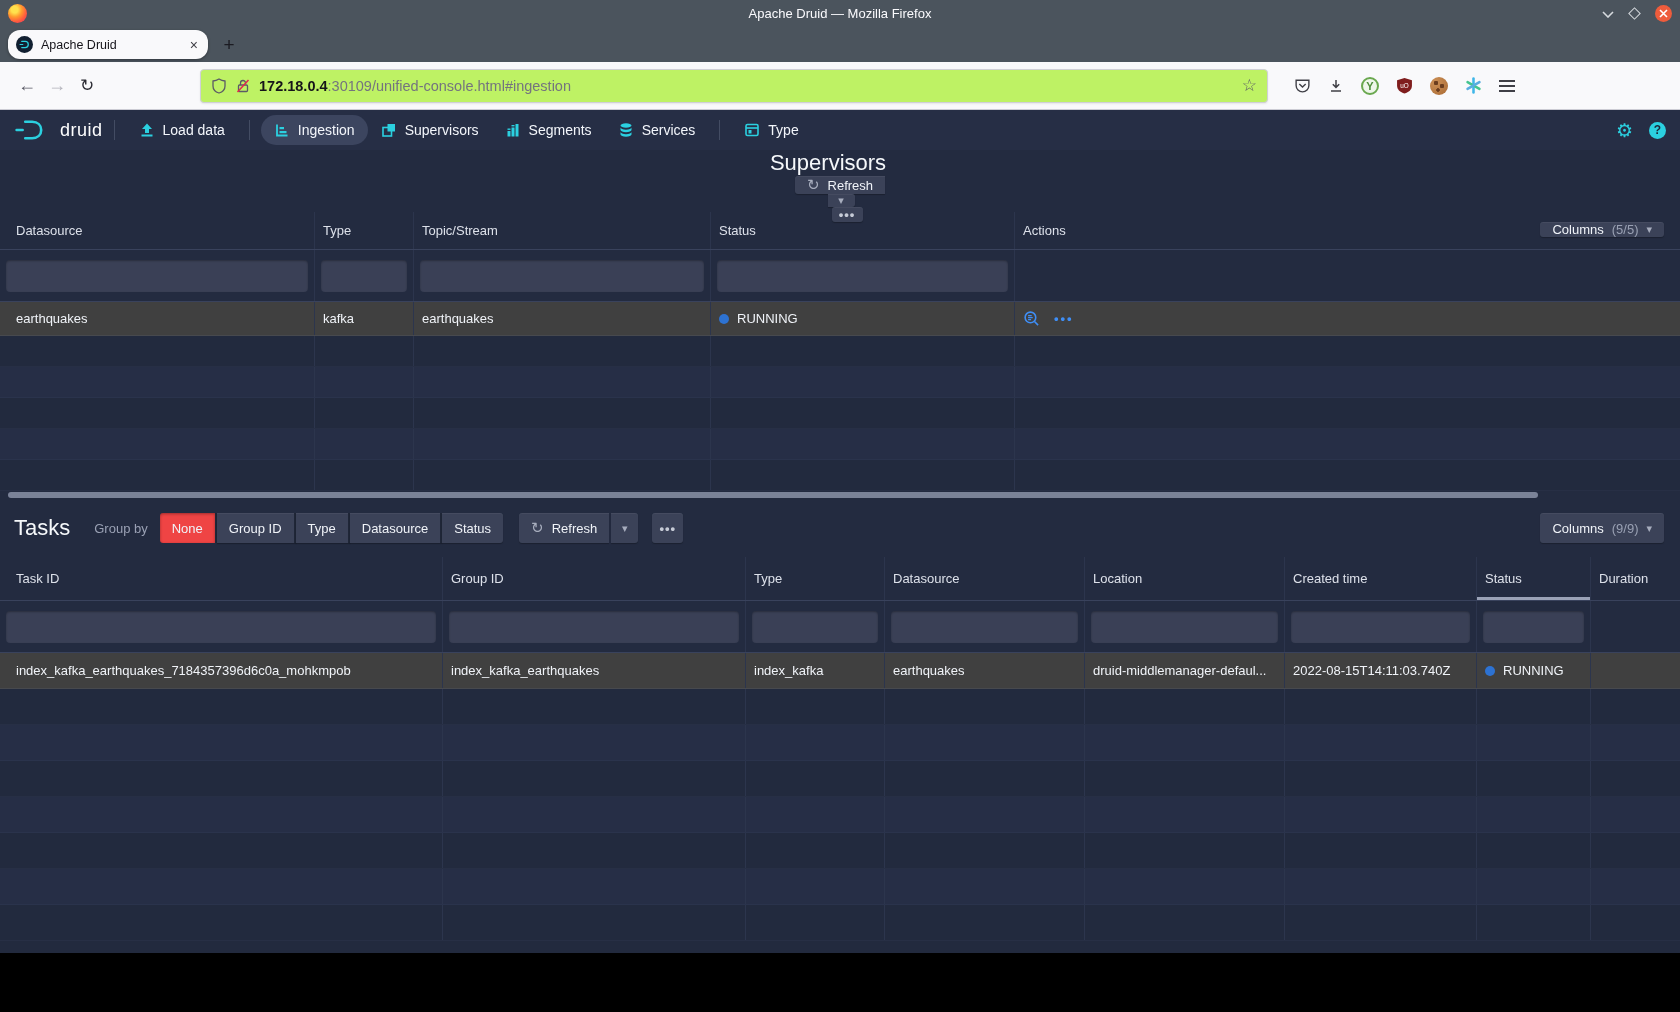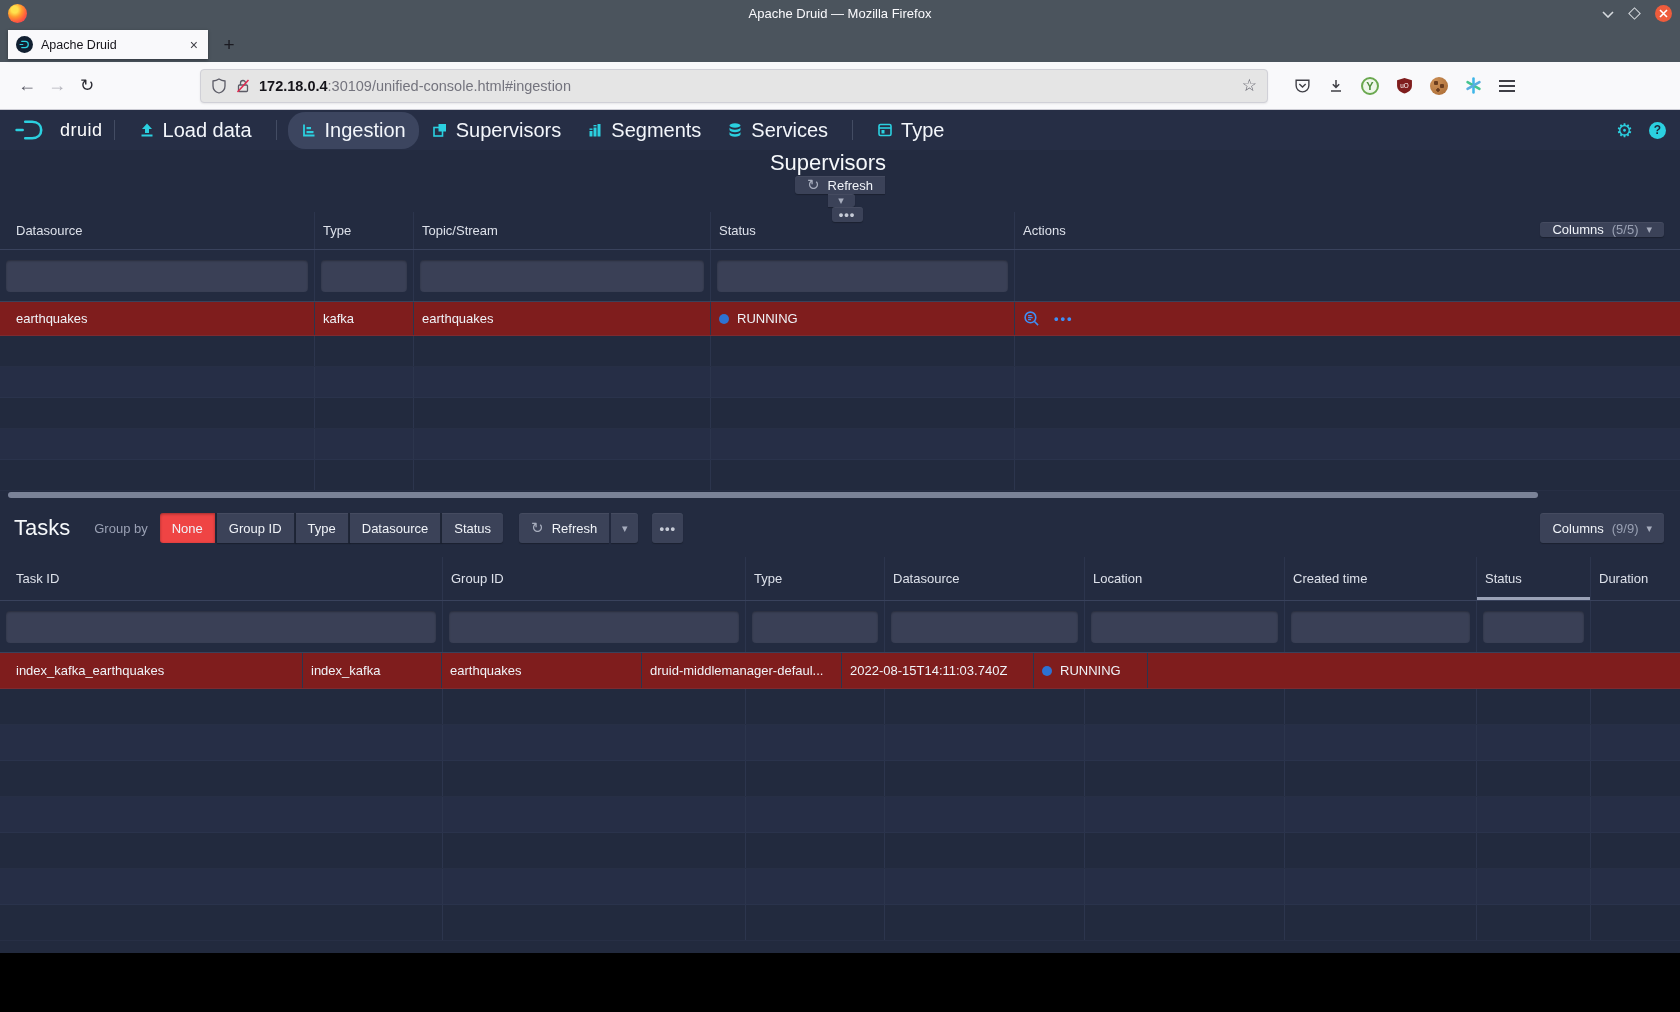--- a/index.html
+++ b/index.html
@@ -12,34 +12,34 @@
   .ff-logo { width:19px; height:19px; border-radius:50%;
     background:radial-gradient(circle at 35% 30%, #ffe14d 0 18%, #ff9a2e 40%, #ff5b3e 65%, #d9306b 100%); }
   .win-title { position:absolute; left:0; right:0; text-align:center;
     color:#fbfbfe; font-size:13px; }
   .win-controls { margin-left:auto; display:flex; align-items:center; gap:16px; z-index:2; }
   .win-diamond { width:9px; height:9px; border:1.5px solid #d6dade; transform:rotate(45deg); }
   .win-close { width:17px; height:17px; border-radius:50%; background:#ee5c3c;
     display:flex; align-items:center; justify-content:center; }
 
   .tabbar { height:35px; background:#4b545d; display:flex; align-items:center; padding-left:8px; }
-  .tab { width:200px; height:29px; background:#f9f9fb; border-radius:0;
+  .tab { width:200px; height:29px; background:#f9f9fb; border-radius:12px;
     box-shadow:0 1px 3px rgba(0,0,0,.35); display:flex; align-items:center; padding:0 8px; gap:8px; }
   .tab-title { font-size:12.5px; color:#15141a; flex:1; white-space:nowrap; overflow:hidden; }
   .tab-close { color:#3f3f46; font-size:14px; padding:0 2px; }
   .newtab { width:30px; height:29px; display:flex; align-items:center; justify-content:center;
     color:#1b1b22; font-size:19px; margin-left:6px; }
   .favicon { width:17px; height:17px; border-radius:50%; background:#122031; flex:none;
     display:flex; align-items:center; justify-content:center; }
 
   .toolbar { height:48px; background:#f9f9fb; border-bottom:1px solid #ccccd4;
     display:flex; align-items:center; padding:0 12px; }
   .navbtn { width:30px; height:30px; display:flex; align-items:center; justify-content:center;
     font-size:18px; border-radius:4px; }
-  .urlbar { margin-left:98px; width:1068px; height:34px; background:#e5e5e5;
+  .urlbar { margin-left:98px; width:1068px; height:34px; background:#bef264;
     border:1px solid #d0d0d7; border-radius:4px; box-shadow:0 1px 2px rgba(0,0,0,.08);
     display:flex; align-items:center; padding:0 10px; gap:8px; }
   .url-text { font-size:14.5px; white-space:nowrap; overflow:hidden; }
   .url-host { color:#15141a; font-weight:bold; }
   .url-rest { color:#74747e; }
   .url-star { margin-left:auto; color:#5b5b66; font-size:17px; }
   .tool-icons { display:flex; align-items:center; gap:17px; margin-left:26px; }
   .ext-cookie { width:18px; height:18px; border-radius:50%;
     background-image:
       radial-gradient(circle 2px at 6px 6px, #6b3d1e 0 2px, transparent 2.5px),
@@ -51,21 +51,21 @@
     color:#4d8c3a; font-size:11px; font-weight:bold; }
   .hamburger { display:flex; flex-direction:column; gap:3px; }
   .hamburger span { width:16px; height:2px; background:#3f3f46; }
 
   
   .druid-nav { height:40px; background:#262e45; display:flex; align-items:center;
     padding:0 14px; color:#f3f6fb; }
   .brand { display:flex; align-items:center; gap:8px; }
   .brand-text { font-size:18px; font-weight:300; letter-spacing:.5px; color:#fff; }
   .nav-div { width:1px; height:20px; background:#434c63; margin:0 11px; }
-  .nav-item { display:flex; align-items:center; gap:8px; font-size:20px;
+  .nav-item { display:flex; align-items:center; gap:8px; font-size:14px;
     padding:7px 13px; border-radius:17px; white-space:nowrap; }
   .nav-item.active { background:#3c455f; }
   .nav-right { margin-left:auto; display:flex; align-items:center; gap:16px; }
   .gear { color:#2bd0e0; font-size:19px; line-height:1; }
   .help { width:17px; height:17px; border-radius:50%; background:#2bd0e0; color:#1d2638;
     font-size:12px; font-weight:bold; display:flex; align-items:center; justify-content:center; }
 
   .view { background:#232b40; color:#f0f3f8; }
   .sec-header { display:flex; align-items:center; padding:0 14px; }
   .sec-header.sup { height:62px;flex-direction:column; }
@@ -99,21 +99,21 @@
   .hdr  { height:38px; border-bottom:1px solid #39425c; color:#dde1ea; }
   .hdr .cell { color:#dde1ea; position:relative; }
   .hdr .cell.sorted::after { content:""; position:absolute; left:0; right:0; bottom:0;
     height:3px; background:#9aa2b6; }
   .filter { height:52px; border-bottom:1px solid #39425c; }
   .filter .cell { padding:0 6px; }
   .filter .cell:first-child { padding-left:6px; }
   .f-in { width:100%; height:32px; background:#3a4056; border:none; border-radius:4px;
     box-shadow:inset 0 1px 2px rgba(0,0,0,.3); color:#f0f3f8; padding:0 8px;
     font-family:inherit; font-size:13px; }
-  .data-row { background:#7f1d1d; border-bottom:1px solid rgba(120,140,180,.12); }
+  .data-row { background:#404040; border-bottom:1px solid rgba(120,140,180,.12); }
   .r-dark  { background:#222a3e; }
   .r-light { background:#262e46; }
   .empty-row { border-bottom:1px solid rgba(120,140,180,.06); }
   
   .sup-r { } .s0{width:315px;} .s1{width:99px;} .s2{width:297px;} .s3{width:304px;} .s4{flex:1;}
   .sup-r.data { height:34px; } .sup-empty { height:31px; }
   .tasks-r.data { height:36px; } .task-empty { height:36px; }
   
   .t0{width:443px;} .t1{width:303px;} .t2{width:139px;} .t3{width:200px;}
   .t4{width:200px;} .t5{width:192px;} .t6{width:114px;} .t7{flex:1;}
@@ -470,20 +470,21 @@
         </div>
       <div class="cell t5">
           <input class="f-in" style="">
         </div>
       <div class="cell t6">
           <input class="f-in" style="">
         </div>
       <div class="cell t7"></div>
     </div>
     <div class="row data-row tasks-r data">
+      <div class="cell t0">index_kafka_earthquakes_7184357396d6c0a_mohkmpob</div>
       <div class="cell t1">index_kafka_earthquakes</div>
       <div class="cell t2">index_kafka</div>
       <div class="cell t3">earthquakes</div>
       <div class="cell t4">druid-middlemanager-defaul...</div>
       <div class="cell t5">2022-08-15T14:11:03.740Z</div>
       <div class="cell t6">
         <span class="status-dot"></span>
         <span>RUNNING</span>
       </div>
       <div class="cell t7"></div>

